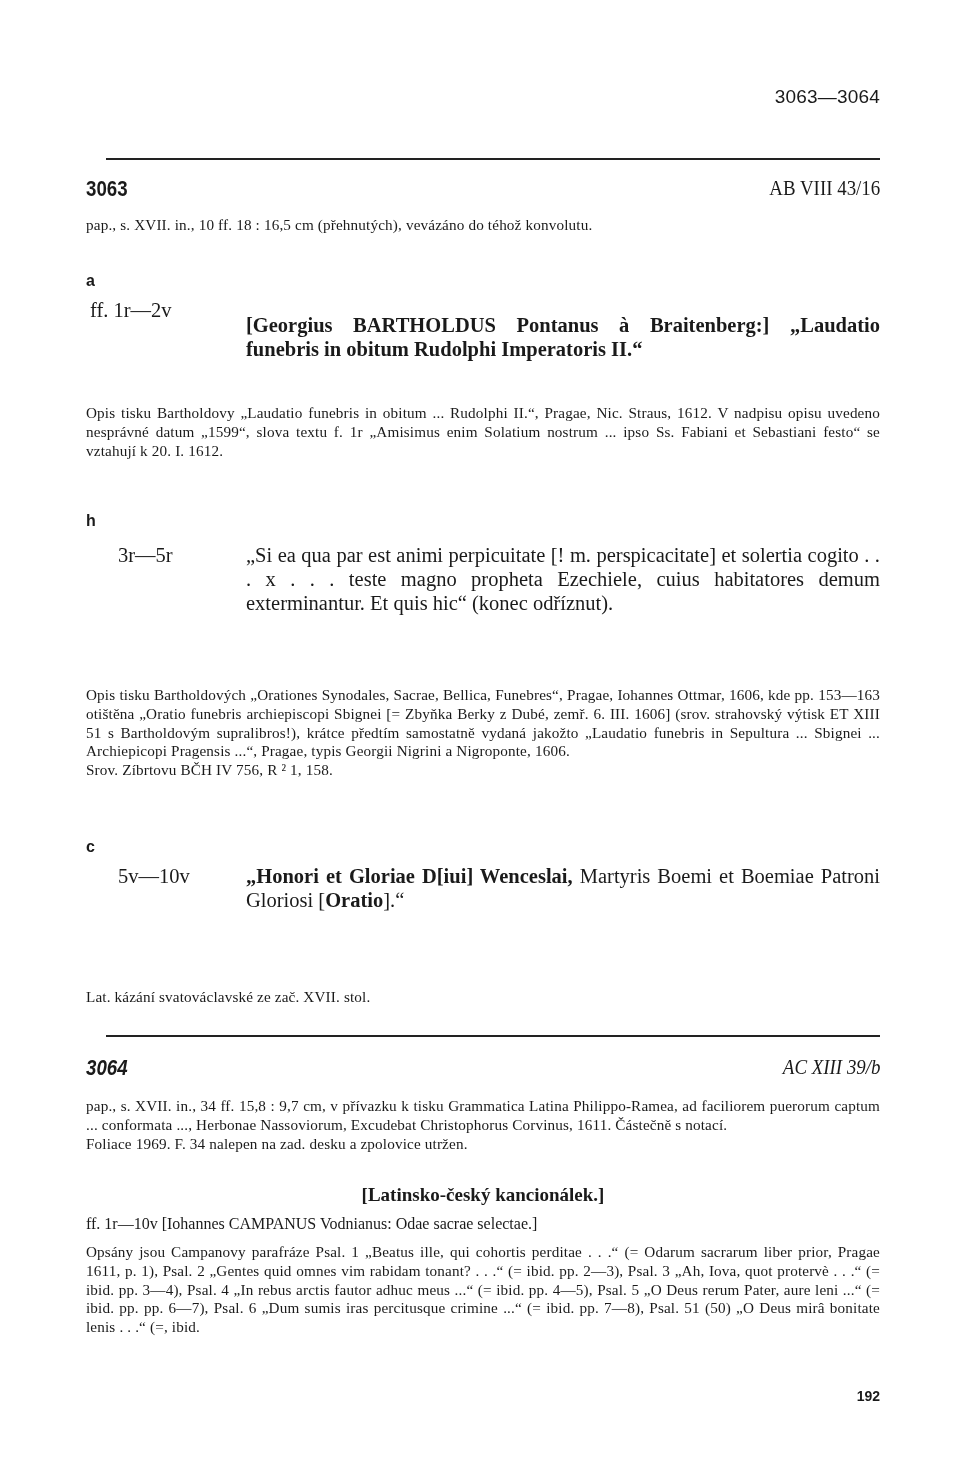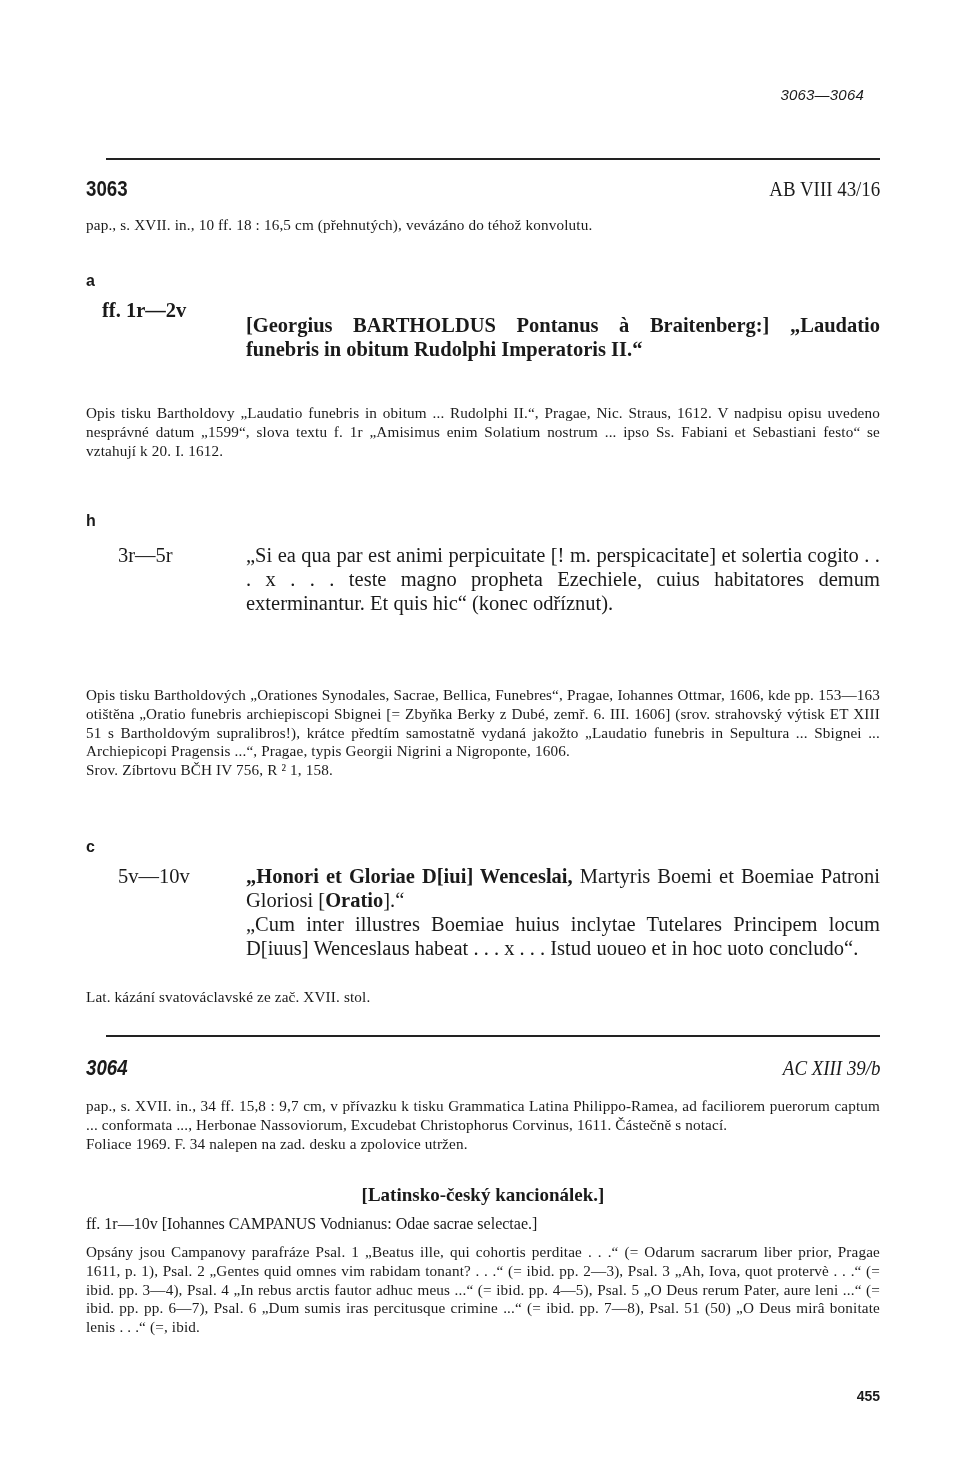--- a/index.html
+++ b/index.html
@@ -3,28 +3,28 @@
   <meta charset="utf-8">
   <style>
     html, body { margin: 0; padding: 0; background: #ffffff; }
     body {
       width: 960px; height: 1462px; position: relative; overflow: hidden;
       font-family: "Liberation Serif", "DejaVu Serif", serif;
       color: #1a1a1a;
     }
     .page { position: absolute; left: 86px; top: 0; width: 794px; }
     .running-head {
-      position: absolute; right: 16px; top: 86px;
+      position: absolute; right: 0; top: 86px;
       font-family: "Liberation Sans", "DejaVu Sans", sans-serif;
-      font-style: italic; font-size: 15px; letter-spacing: 0.2px;
+      font-size: 19px; letter-spacing: 0.2px;
     }
     .rule { position: absolute; height: 1.5px; background: #222; }
     .entry-head {
       position: absolute; left: 0; right: 0;
-      display: flex; justify-content: space-between; align-items: center;
+      display: flex; justify-content: space-between; align-items: flex-start;
     }
     .entry-num {
       font-family: "Liberation Sans", "DejaVu Sans", sans-serif;
       font-weight: bold; font-size: 22px; transform: scaleX(0.85); transform-origin: left;
     }
     .shelfmark {
       font-family: "Liberation Serif", "DejaVu Serif", serif;
       font-size: 21px; transform: scaleX(0.9); transform-origin: right;
     }
     .small {
@@ -62,21 +62,21 @@
     <span class="entry-num">3063</span>
     <span class="shelfmark">AB VIII 43/16</span>
   </div>
 
   <div class="abs small" style="top:216px;font-family:Liberation Serif, serif;">
     <p style="text-align:left;">pap., s. XVII. in., 10 ff. 18 : 16,5 cm (přehnutých), vevázáno do téhož konvolutu.</p>
   </div>
 
   <div class="part-letter" style="top:272px;">a</div>
   <div class="item" style="top:298px;">
-    <span class="folio" style="left:16px;font-weight:bold;">ff. 1r—2v</span>
+    <span class="folio" style="left:4px;">ff. 1r—2v</span>
     <div class="body">
       <p class="bold">[Georgius BARTHOLDUS Pontanus à Braitenberg:] „Laudatio funebris in obitum Rudolphi Imperatoris II.“</p>
     </div>
   </div>
   <div class="abs small" style="top:404px;">
     <p>Opis tisku Bartholdovy „Laudatio funebris in obitum ... Rudolphi II.“, Pragae, Nic. Straus, 1612. V nadpisu opisu uvedeno nesprávné datum „1599“, slova textu f. 1r „Amisimus enim Solatium nostrum ... ipso Ss. Fabiani et Sebastiani festo“ se vztahují k 20. I. 1612.</p>
   </div>
 
   <div class="part-letter" style="top:512px;">h</div>
   <div class="item" style="top:543px;">
@@ -88,21 +88,20 @@
   <div class="abs small" style="top:686px;">
     <p>Opis tisku Bartholdových „Orationes Synodales, Sacrae, Bellica, Funebres“, Pragae, Iohannes Ottmar, 1606, kde pp. 153—163 otištěna „Oratio funebris archiepiscopi Sbignei [= Zbyňka Berky z Dubé, zemř. 6. III. 1606] (srov. strahovský výtisk ET XIII 51 s Bartholdovým supralibros!), krátce předtím samostatně vydaná jakožto „Laudatio funebris in Sepultura ... Sbignei ... Archiepicopi Pragensis ...“, Pragae, typis Georgii Nigrini a Nigroponte, 1606.</p>
     <p>Srov. Zíbrtovu BČH IV 756, R ² 1, 158.</p>
   </div>
 
   <div class="part-letter" style="top:838px;">c</div>
   <div class="item" style="top:864px;">
     <span class="folio" style="left:32px;">5v—10v</span>
     <div class="body">
       <p><span class="bold">„Honori et Gloriae D[iui] Wenceslai,</span><span> Martyris Boemi et Boemiae Patroni Gloriosi [</span><span class="bold">Oratio</span><span>].“</span></p>
-      <p>„Cum inter illustres Boemiae huius inclytae Tutelares Principem locum D[iuus] Wenceslaus habeat . . . x . . . Istud uoueo et in hoc uoto concludo“.</p>
     </div>
   </div>
   <div class="abs small" style="top:988px;">
     <p>Lat. kázání svatováclavské ze zač. XVII. stol.</p>
   </div>
 
   <div class="rule" style="top:1035px; left:20px; right:0;"></div>
 
   <div class="entry-head" style="top:1055px;font-style:italic;">
     <span class="entry-num">3064</span>
@@ -115,14 +114,14 @@
   </div>
 
   <div class="center-title" style="top:1184px;">[Latinsko-český kancionálek.]</div>
 
   <div class="folio-line" style="top:1212px;">ff. 1r—10v [Iohannes CAMPANUS Vodnianus: Odae sacrae selectae.]</div>
 
   <div class="abs small" style="top:1243px;">
     <p>Opsány jsou Campanovy parafráze Psal. 1 „Beatus ille, qui cohortis perditae . . .“ (= Odarum sacrarum liber prior, Pragae 1611, p. 1), Psal. 2 „Gentes quid omnes vim rabidam tonant? . . .“ (= ibid. pp. 2—3), Psal. 3 „Ah, Iova, quot protervè . . .“ (= ibid. pp. 3—4), Psal. 4 „In rebus arctis fautor adhuc meus ...“ (= ibid. pp. 4—5), Psal. 5 „O Deus rerum Pater, aure leni ...“ (= ibid. pp. pp. 6—7), Psal. 6 „Dum sumis iras percitusque crimine ...“ (= ibid. pp. 7—8), Psal. 51 (50) „O Deus mirâ bonitate lenis . . .“ (=, ibid.</p>
   </div>
 
-  <div class="page-num">455</div>
+  <div class="page-num">192</div>
 </div>
 
 </body></html>

